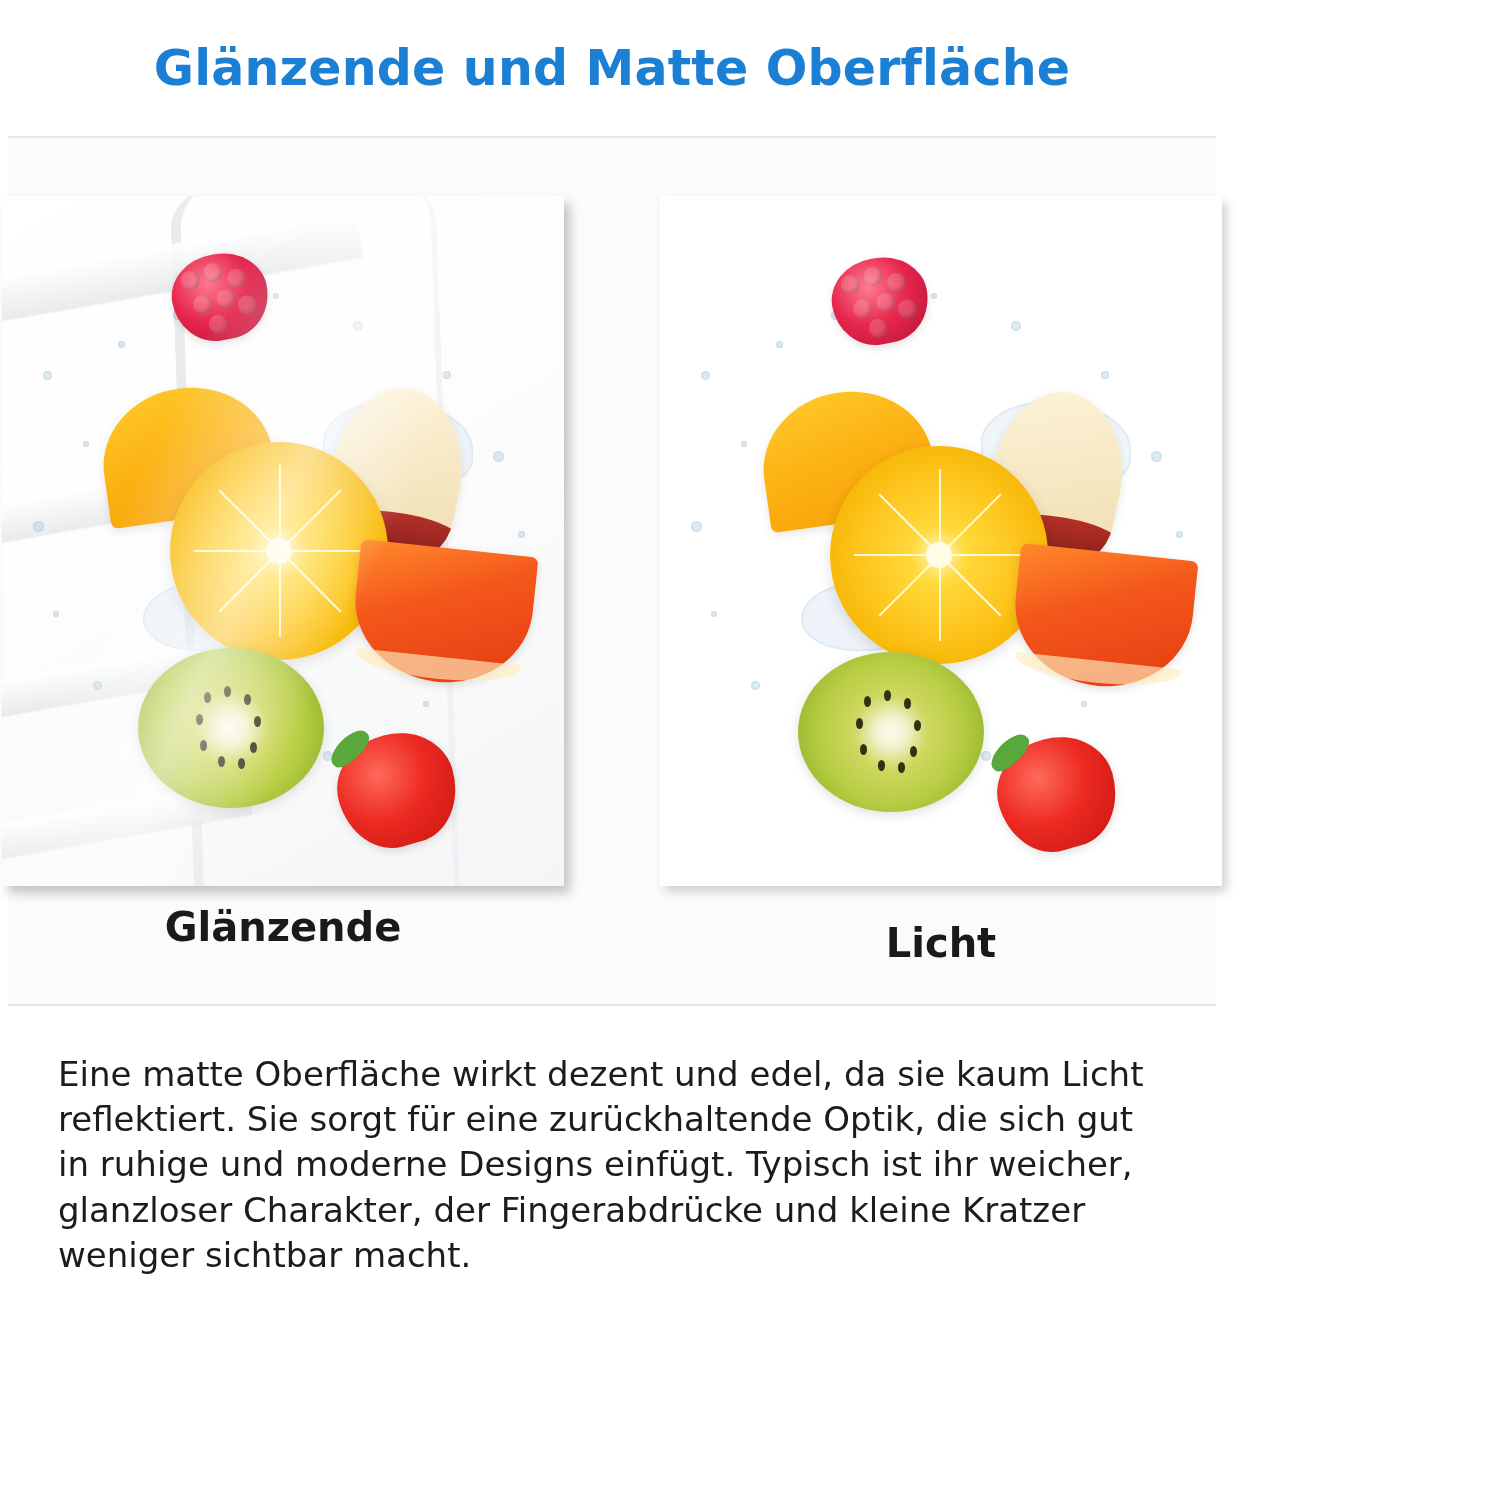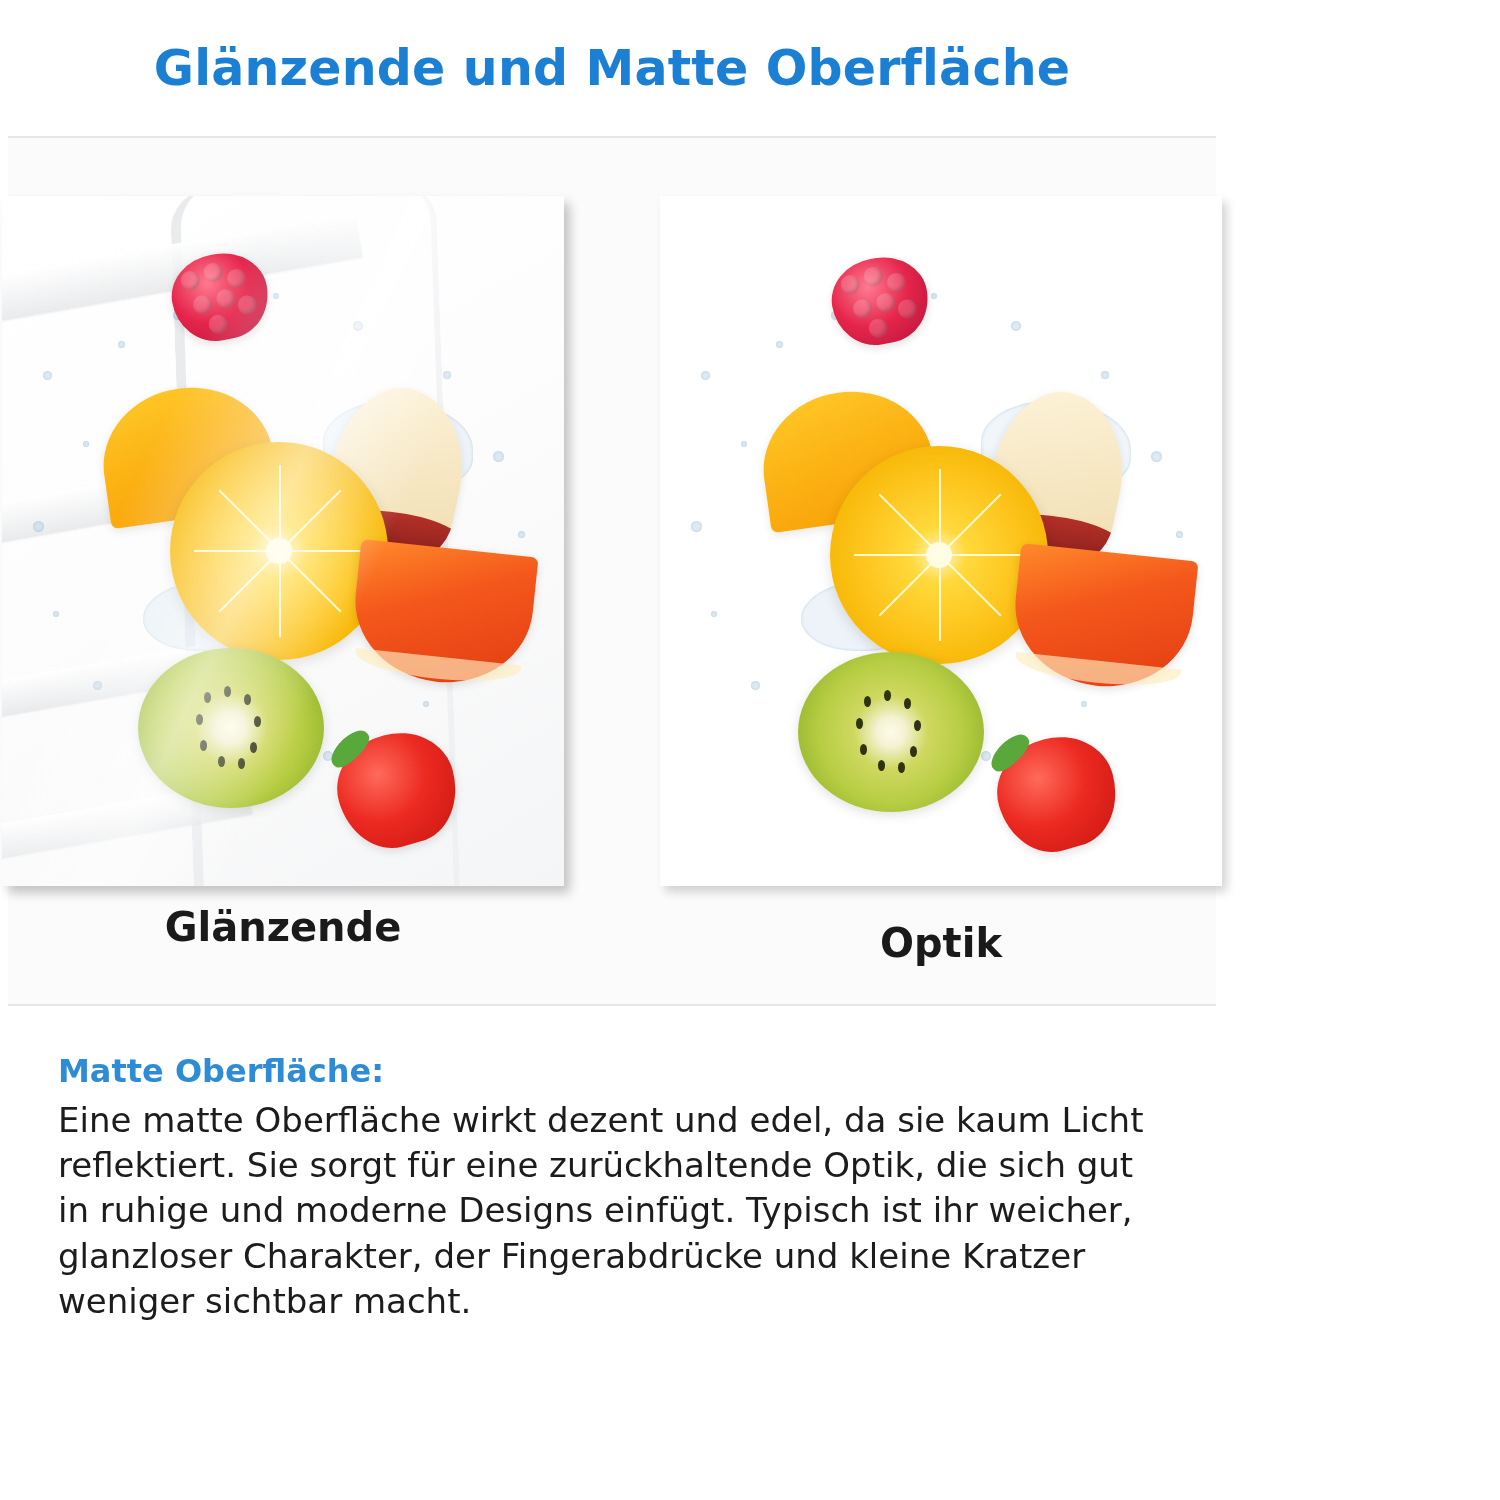--- a/index.html
+++ b/index.html
@@ -409,29 +409,28 @@
             <div class="seed" style="left:116px; top:68px;"></div>
             <div class="seed" style="left:62px; top:92px;"></div>
             <div class="seed" style="left:112px; top:94px;"></div>
             <div class="seed" style="left:80px; top:108px;"></div>
             <div class="seed" style="left:100px; top:110px;"></div>
           </div>
 
           <div class="fruit strawberry" style="left:338px; top:542px;"></div>
         </div>
       </div>
-      <div class="frame-label matte-label">Optik</div>
+      <div class="frame-label matte-label">Licht</div>
     </div>
 
   </div>
 
   <div class="descriptions">
 
     <div class="desc-block">
-      <div class="desc-title">Matte Oberfläche:</div>
       <div class="desc-body">Eine matte Oberfläche wirkt dezent und edel, da sie kaum Licht reflektiert. Sie sorgt für eine zurückhaltende Optik, die sich gut in ruhige und moderne Designs einfügt. Typisch ist ihr weicher, glanzloser Charakter, der Fingerabdrücke und kleine Kratzer weniger sichtbar macht.</div>
     </div>
 
     <div class="desc-block">
     </div>
 
   </div>
 
 </div>
 

